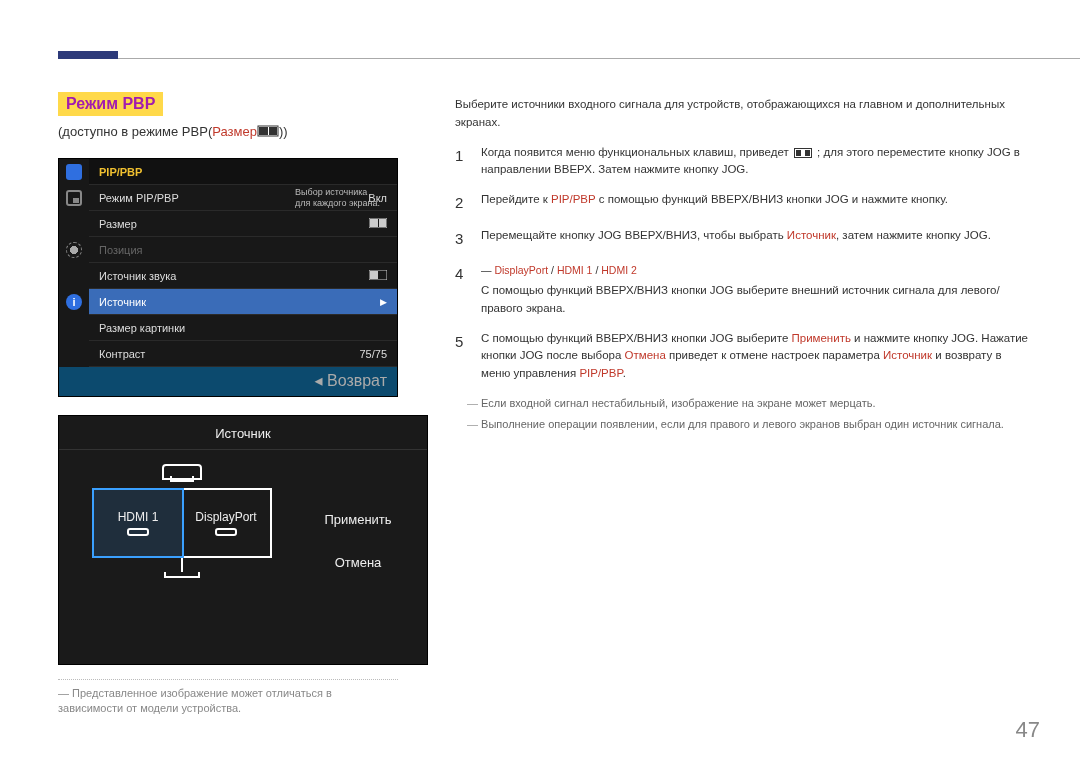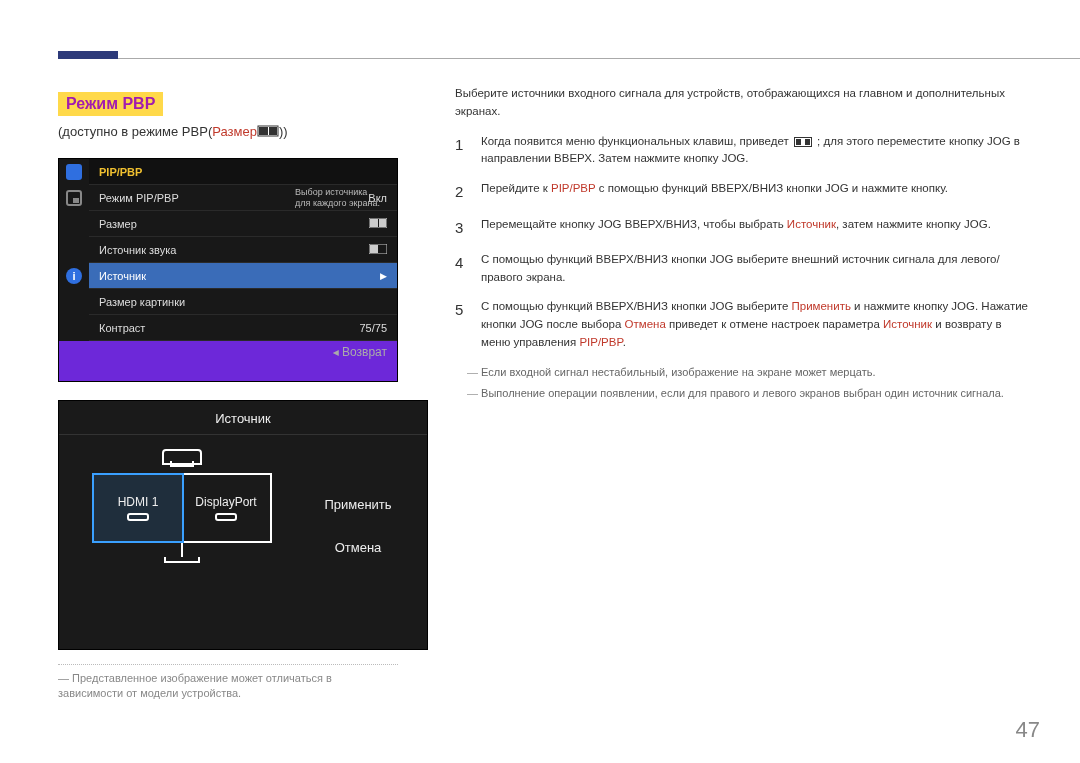--- a/index.html
+++ b/index.html
@@ -86,24 +86,24 @@
     font-size: 9px;
     line-height: 1.2;
     padding-top: 2px;
   }
   .osd1-wrap { position: relative; }
   .osd1 .hl .osd1-body { background: #3a6cb8; color: #fff; }
   .osd1 .dim .osd1-body { color: #666; }
   .osd1 .play { font-size: 9px; }
   .osd1 .ft {
     display: flex; justify-content: space-between;
-    padding: 4px 10px 22px 40px;
-    font-size: 12px;
+    padding: 4px 10px 6px 40px;
+    font-size: 16px;
     color: #aaa;
-    background: #6d28d9;
+    background: #0c4a6e;
   }
 
   .side-icon { width:16px; height:16px; border-radius:3px; }
   .ic-mon { background:#2f6fe0; }
   .ic-pip { border:2px solid #888; position:relative; }
   .ic-pip::after{content:'';position:absolute;right:1px;bottom:1px;width:6px;height:5px;background:#888;}
   .ic-sun { background:radial-gradient(circle,#aaa 40%,transparent 42%); border:1px dashed #888; border-radius:50%; }
   .ic-i { background:#2f6fe0; color:#fff; text-align:center; font-weight:bold; line-height:16px; border-radius:50%; font-size:11px;}
 
   
@@ -163,21 +163,21 @@
     border-top: 1px dotted #bbb;
     padding-top: 6px;
     line-height: 1.4;
     width: 340px;
   }
   .footnote::before{content:"― ";}
 
   
   .right {
     position: absolute;
-    left: 455px; top: 85px; right: 50px;
+    left: 455px; top: 96px; right: 50px;
     font-size: 11.5px;
     color: #333;
     line-height: 1.55;
   }
   .intro { margin-bottom: 12px; }
   .step {
     display: flex;
     gap: 12px;
     margin-bottom: 12px;
   }
@@ -260,20 +260,28 @@
     </div>
     <div class="osd1-row">
       <div class="osd1-iconcol"></div>
       <div class="osd1-body">
         <span>Размер</span>
         <span><svg width="18" height="10">
               <rect x="0" y="0" width="18" height="10" fill="none" stroke="#ccc"></rect>
               <rect x="1" y="1" width="8" height="8" fill="#ccc"></rect>
               <rect x="10" y="1" width="7" height="8" fill="#ccc"></rect>
             </svg></span>
+      </div>
+    </div>
+    <div class="osd1-row dim">
+      <div class="osd1-iconcol">
+          <div class="side-icon ic-sun"></div>
+        </div>
+      <div class="osd1-body">
+        <span>Позиция</span>
       </div>
     </div>
     <div class="osd1-row">
       <div class="osd1-iconcol"></div>
       <div class="osd1-body">
         <span>Источник звука</span>
         <span><svg width="18" height="10">
               <rect x="0" y="0" width="18" height="10" fill="none" stroke="#ccc"></rect>
               <rect x="1" y="1" width="8" height="8" fill="#ccc"></rect>
             </svg></span>
@@ -353,20 +361,21 @@
       </div>
       <div class="step">
         <div class="num">3</div>
         <div class="txt">
           <div><span>Перемещайте кнопку JOG ВВЕРХ/ВНИЗ, чтобы выбрать </span><span class="red">Источник</span><span>, затем нажмите кнопку JOG.</span></div>
         </div>
       </div>
       <div class="step">
         <div class="num">4</div>
         <div class="txt">
+          <div style="margin-bottom: 4px; font-size: 10.5px;"><span>― </span><span class="red">DisplayPort</span><span> / </span><span class="red">HDMI 1</span><span> / </span><span class="red">HDMI 2</span></div>
           <div><span>С помощью функций ВВЕРХ/ВНИЗ кнопки JOG выберите внешний источник сигнала для левого/правого экрана.</span></div>
         </div>
       </div>
       <div class="step">
         <div class="num">5</div>
         <div class="txt">
           <div><span>С помощью функций ВВЕРХ/ВНИЗ кнопки JOG выберите </span><span class="red">Применить</span><span> и нажмите кнопку JOG. Нажатие кнопки JOG после выбора </span><span class="red">Отмена</span><span> приведет к отмене настроек параметра </span><span class="red">Источник</span><span> и возврату в меню управления </span><span class="red">PIP/PBP</span><span>.</span></div>
         </div>
       </div>
     </div>

